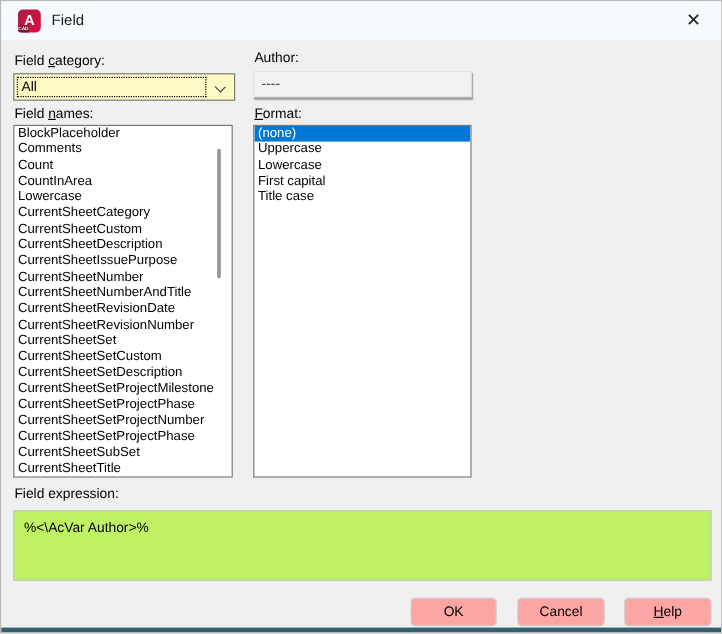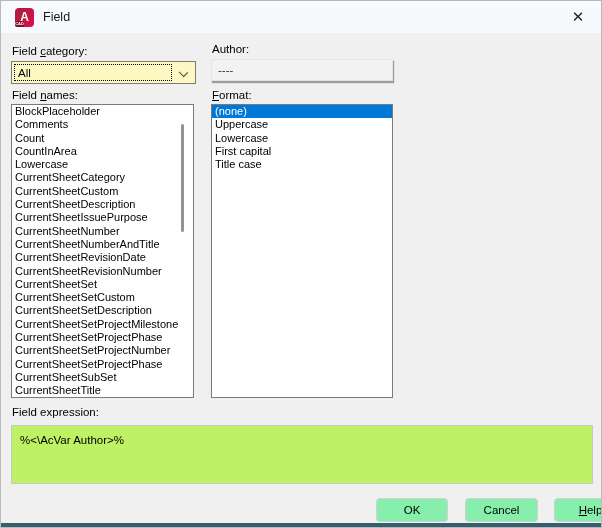--- a/index.html
+++ b/index.html
@@ -69,23 +69,23 @@
     position:absolute;right:9px;top:19px;width:3px;height:108px;
     background:#949494;border-radius:2px;
   }
   .expr-box{
     position:absolute;left:10px;top:424px;width:582px;height:59px;
     background:#bef264;border:1px solid #c8c8c8;
     font-size:11.5px;padding:8px 0 0 8px;color:#000;
   }
   .btn{
     position:absolute;top:497px;height:24px;
-    background:#86efac;border:1px solid #d0d0d0;border-radius:4px;
+    background:#fca5a5;border:1px solid #d0d0d0;border-radius:4px;
     font-size:11.5px;font-family:inherit;color:#000;
-    display:flex;align-items:center;justify-content:center;cursor:default;margin-left:34px;
+    display:flex;align-items:center;justify-content:center;cursor:default;
   }
   .btn u{text-decoration:underline;text-underline-offset:1px;}
   .btn-ok{left:341px;width:72px;}
   .btn-cancel{left:430px;width:73px;}
   .btn-help{left:519px;width:73px;}
   .bottom-strip{
     position:absolute;left:0;right:0;bottom:0;height:4px;background:#336070;
   }
 </style>
 </head>

